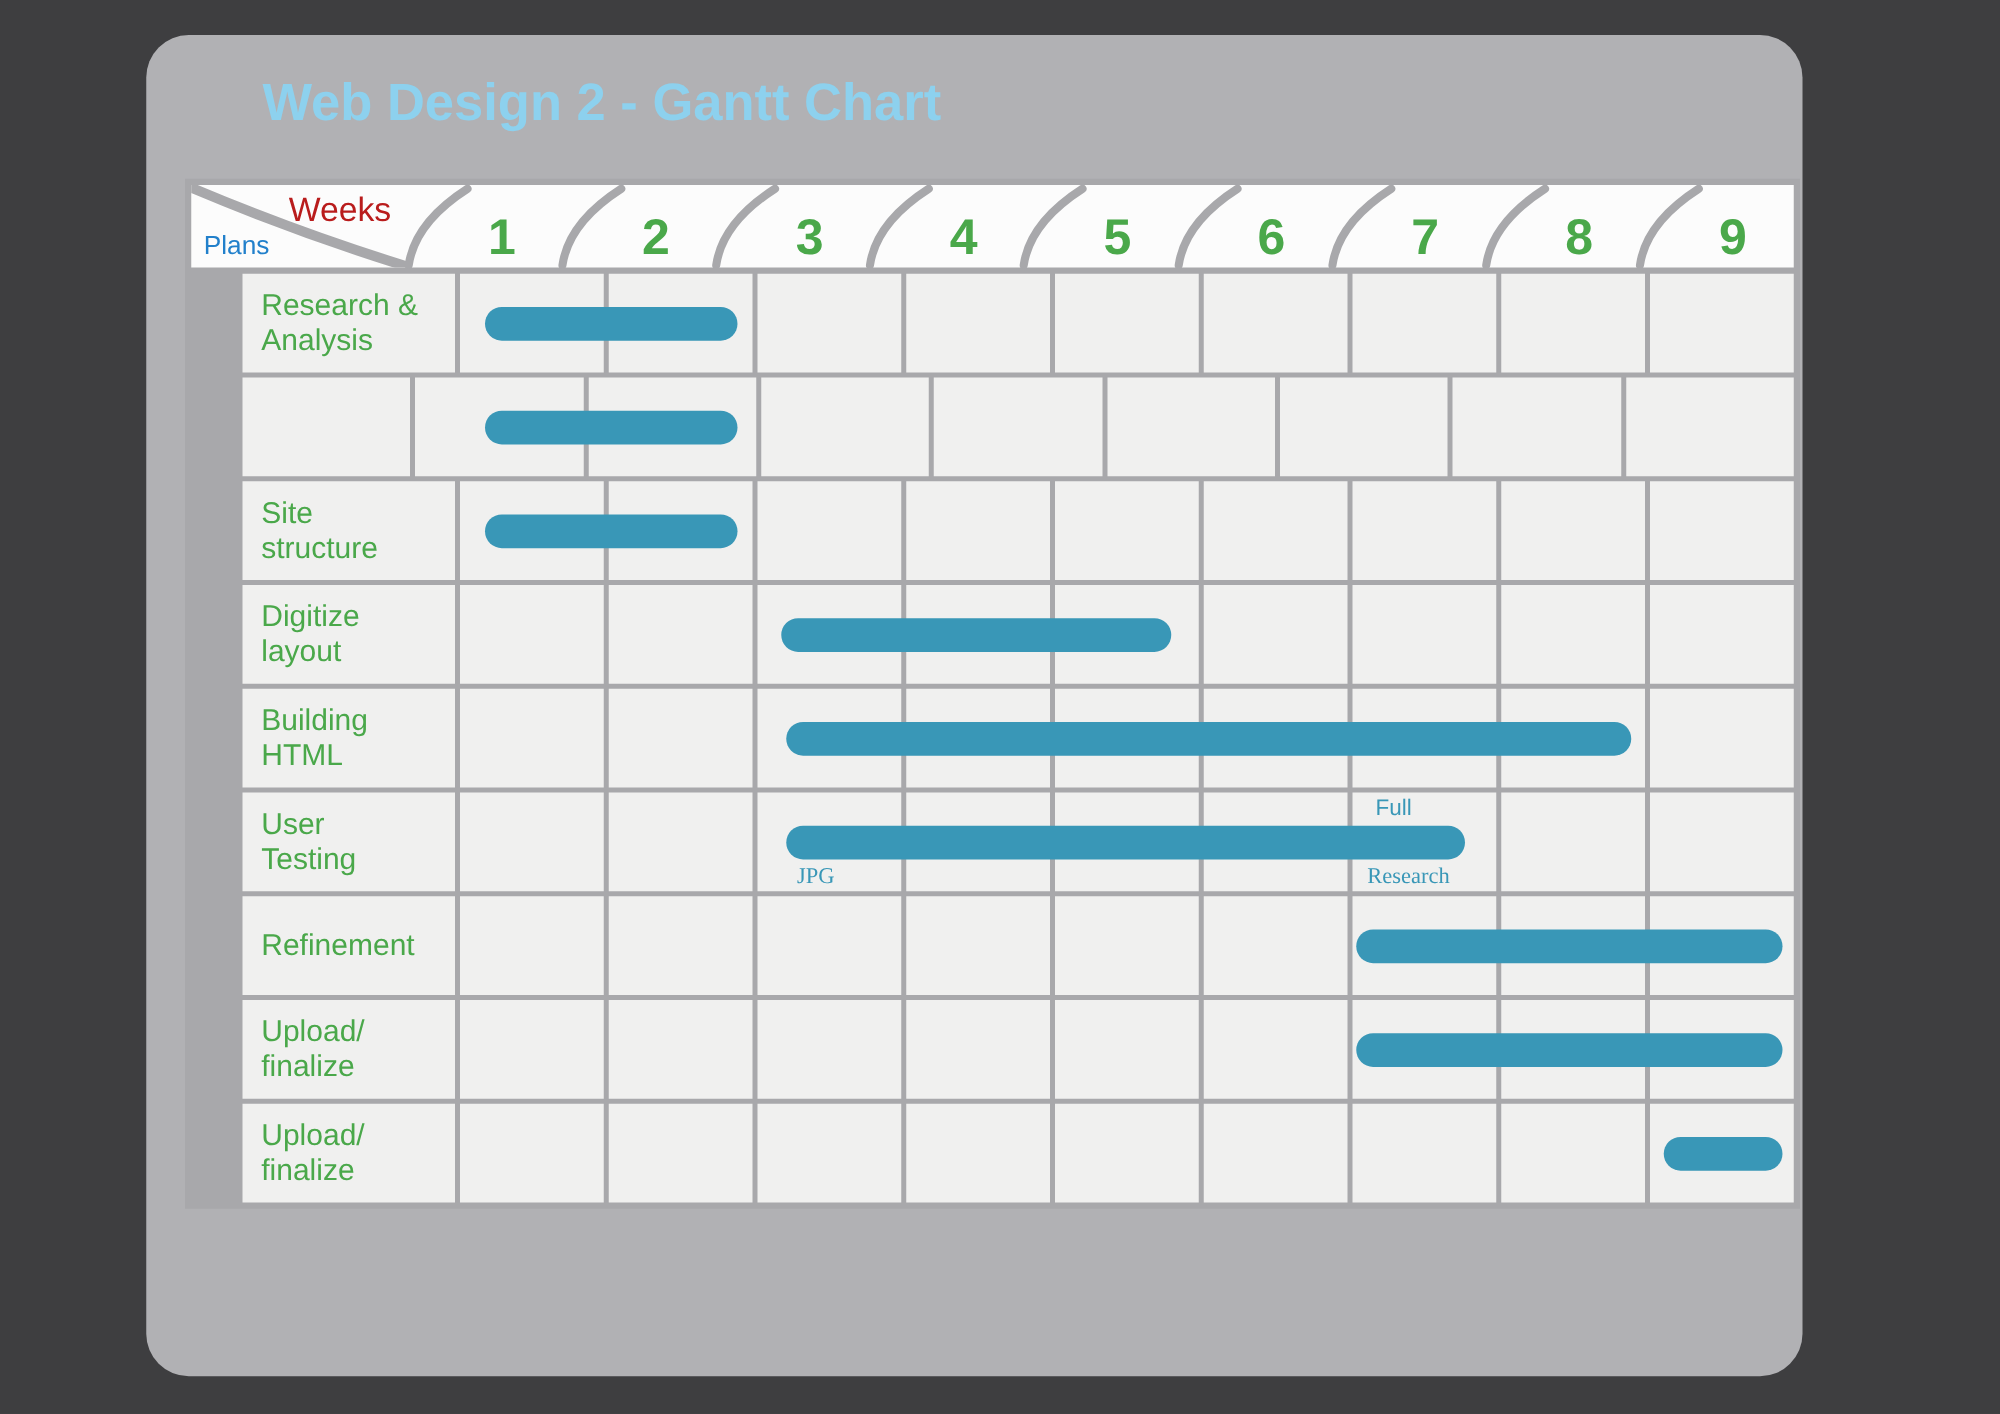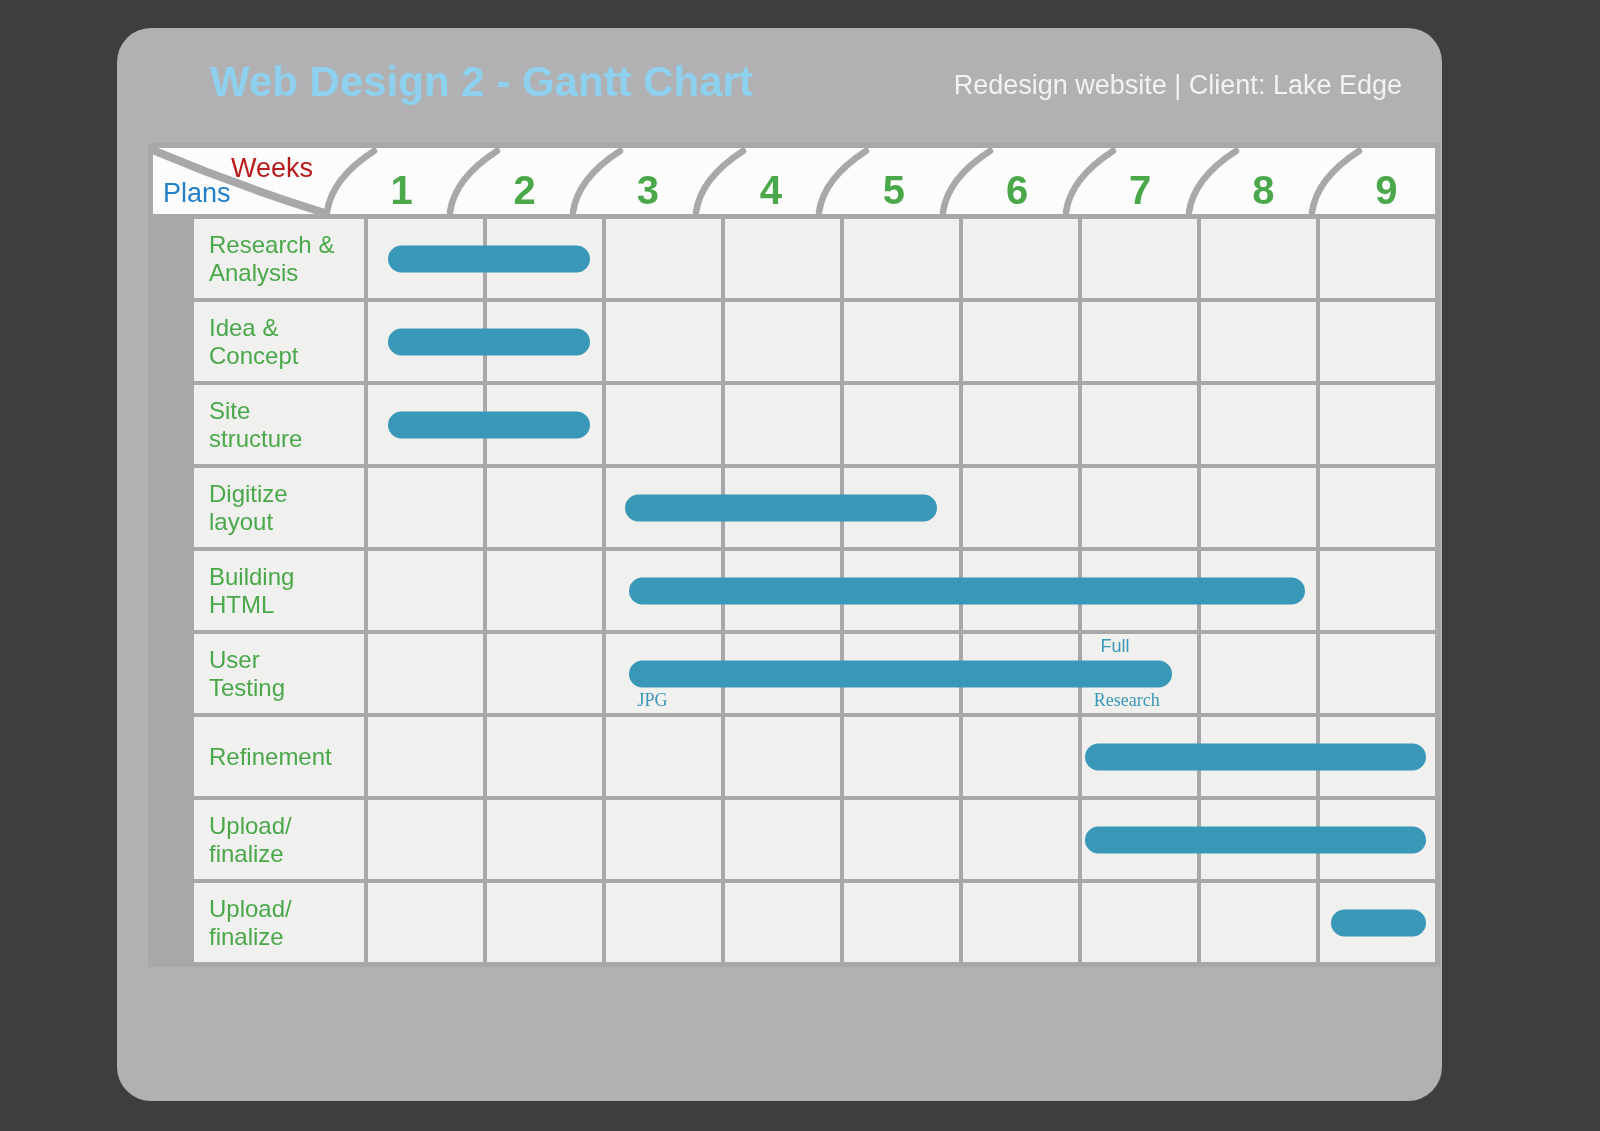--- a/index.html
+++ b/index.html
@@ -22,21 +22,21 @@
   }
   .tbl {
     position:absolute; left:31px; top:115px; width:1292px;
     background:#A8A8AB; padding:5px; box-sizing:border-box;
     display:flex; flex-direction:column; gap:5px;
   }
   .hdr { height:66px; background:#FCFCFC; position:relative; flex:none; }
   .corner { position:absolute; left:0; top:0; width:174px; height:100%; }
   .corner svg { position:absolute; left:0; top:0; width:100%; height:100%; }
   .weeks-lbl { position:absolute; top:5px; right:14px; color:#b91c1c; font-size:27px; }
-  .plans-lbl { position:absolute; bottom:5px; left:10px; color:#2280CB; font-size:27px; }
+  .plans-lbl { position:absolute; bottom:5px; left:10px; color:#2280CB; font-size:21px; }
   .hdr-weeks-area { position:absolute; left:174px; right:0; top:0; bottom:0; display:flex; }
   .wk-cell { flex:1; position:relative; display:flex; align-items:flex-end; justify-content:center; }
   .wk-num { color:#4AA84A; font-size:40px; font-weight:bold; padding:0 0 4px 26px; line-height:1; }
   .sep-curve { position:absolute; left:-10px; bottom:0; width:64px; height:66px; overflow:visible; }
   .body { display:flex; flex-direction:column; gap:4px;padding-left:41px; }
   .row { display:flex; gap:4px; height:79px; position:relative; }
   .lbl {
     width:170px; flex:none; background:#F0F0EF; color:#4AA84A;
     font-size:24px; line-height:1.13; display:flex; align-items:center;
     padding-left:15px; box-sizing:border-box; white-space:pre-line;
@@ -54,21 +54,20 @@
   .ann.above { top:3px; }
   .ann.below { bottom:4px;font-family:Liberation Serif, serif; }
 </style>
 </head>
 <body>
 
 <div class="stage">
   <div class="card">
 
     <div class="title">Web Design 2 - Gantt Chart</div>
-    <div class="subtitle">Redesign website | Client: Lake Edge</div>
 
     <div class="tbl">
       <div class="hdr">
         <div class="corner">
           <svg viewBox="0 0 174 66" preserveAspectRatio="none">
             <path d="M 2 3 Q 85 38 172 65" fill="none" stroke="#A8A8AB" stroke-width="8" stroke-linecap="round"></path>
           </svg>
           <span class="weeks-lbl">Weeks</span>
           <span class="plans-lbl">Plans</span>
         </div>
@@ -140,22 +139,20 @@
             <div class="wk"></div>
             <div class="wk"></div>
             <div class="wk"></div>
             <div class="wk"></div>
             <div class="wk"></div>
             <div class="ovl">
               <div class="bar" style="left: 1.889%; width: 18.889%;"></div>
             </div>
           </div>
           <div class="row">
-            <div class="lbl">Idea &amp;
-Concept</div>
             <div class="wk"></div>
             <div class="wk"></div>
             <div class="wk"></div>
             <div class="wk"></div>
             <div class="wk"></div>
             <div class="wk"></div>
             <div class="wk"></div>
             <div class="wk"></div>
             <div class="wk"></div>
             <div class="ovl">

